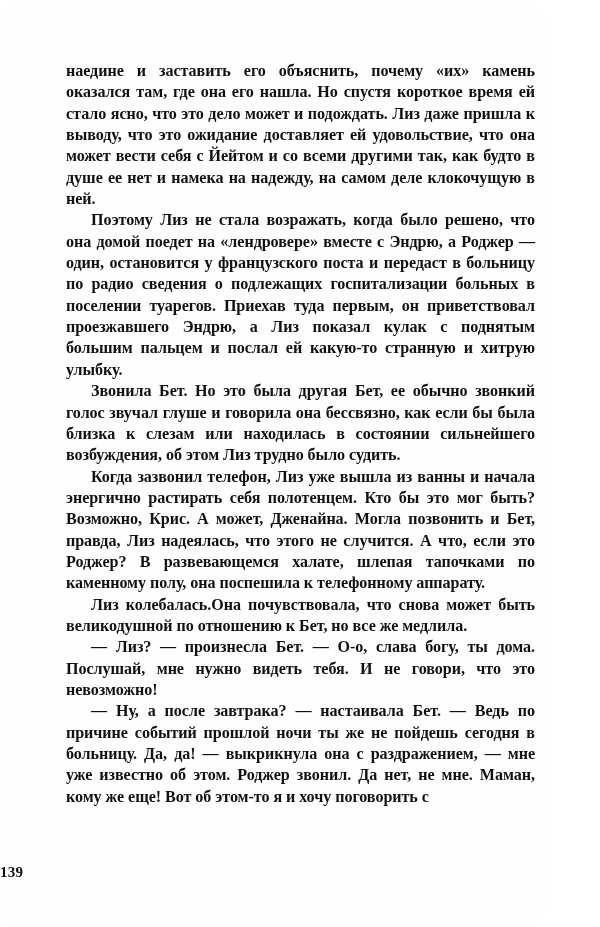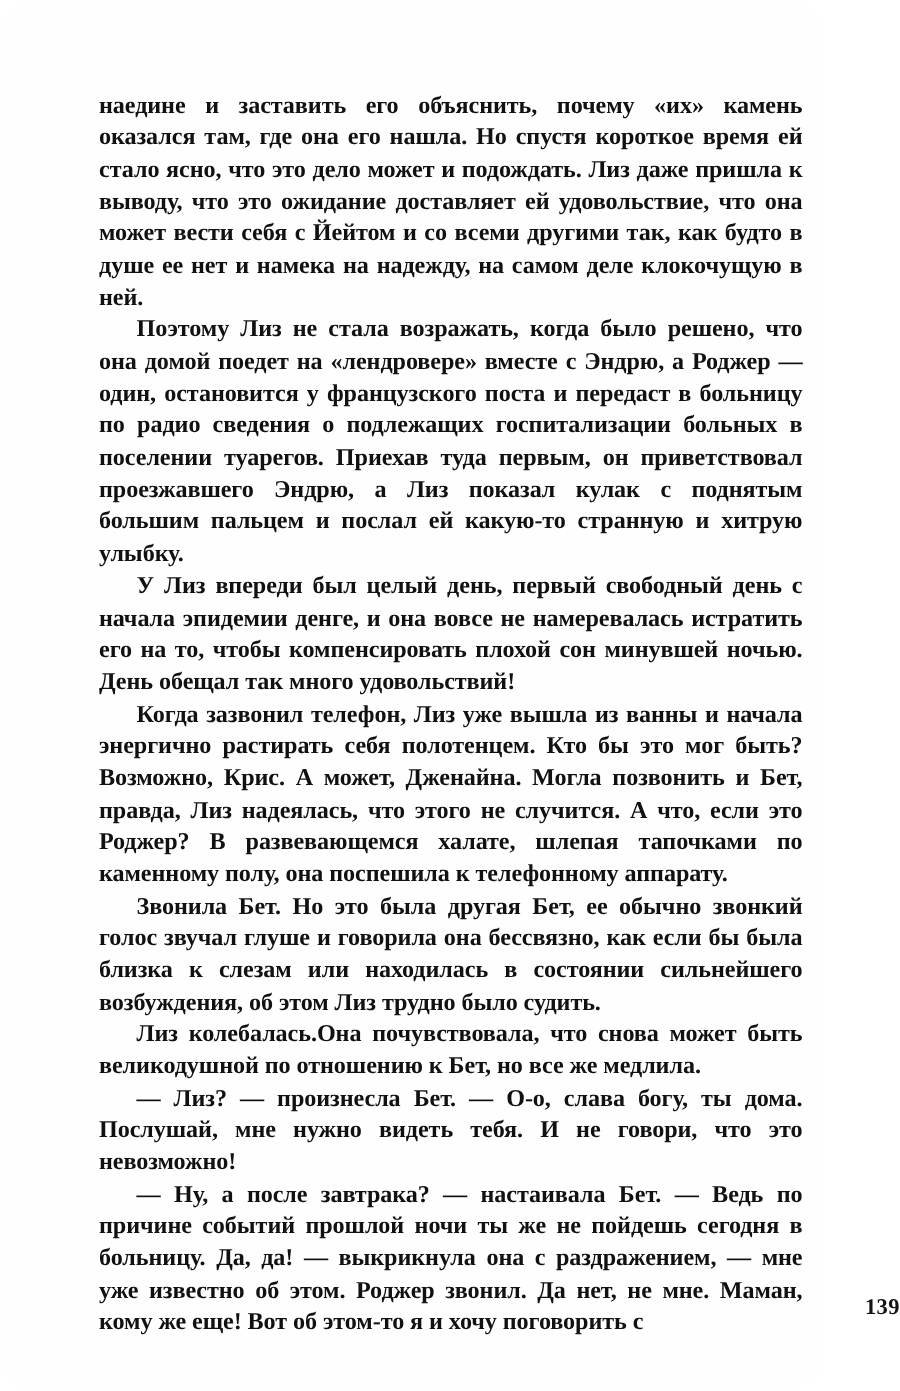--- a/index.html
+++ b/index.html
@@ -46,39 +46,38 @@
     text-align: justify;
   }
 
   
 
   #page-number {
     position: absolute;
     left: 0;
     top: 864px;
     width: 600px;
-    text-align: right;
+    text-align: left;
     font-family: "Liberation Serif", "DejaVu Serif", serif;
     font-weight: 700;
     font-size: 15px;
     color: #141414;
     letter-spacing: 0.3px;
   }
 </style>
 </head>
 <body>
 
 <div id="page">
 
   <div id="text-block">
     <p style="text-indent:0px;">наедине и заставить его объяснить, почему «их» камень оказался там, где она его нашла. Но спустя короткое время ей стало ясно, что это дело может и подождать. Лиз даже пришла к выводу, что это ожидание доставляет ей удовольствие, что она может вести себя с Йейтом и со всеми другими так, как будто в душе ее нет и намека на надежду, на самом деле клокочущую в ней.</p>
     <p>Поэтому Лиз не стала возражать, когда было решено, что она домой поедет на «лендровере» вместе с Эндрю, а Роджер — один, остановится у французского поста и передаст в больницу по радио сведения о подлежащих госпитализации больных в поселении туарегов. Приехав туда первым, он приветствовал проезжавшего Эндрю, а Лиз показал кулак с поднятым большим пальцем и послал ей какую-то странную и хитрую улыбку.</p>
-    <p>У Лиз впереди был целый день, первый свободный день с начала эпидемии денге, и она вовсе не намеревалась истратить его на то, чтобы компенсировать плохой сон минувшей ночью. День обещал так много удовольствий!</p>
+    <p>Звонила Бет. Но это была другая Бет, ее обычно звонкий голос звучал глуше и говорила она бессвязно, как если бы была близка к слезам или находилась в состоянии сильнейшего возбуждения, об этом Лиз трудно было судить.</p>
     <p>Когда зазвонил телефон, Лиз уже вышла из ванны и начала энергично растирать себя полотенцем. Кто бы это мог быть? Возможно, Крис. А может, Дженайна. Могла позвонить и Бет, правда, Лиз надеялась, что этого не случится. А что, если это Роджер? В развевающемся халате, шлепая тапочками по каменному полу, она поспешила к телефонному аппарату.</p>
-    <p>Звонила Бет. Но это была другая Бет, ее обычно звонкий голос звучал глуше и говорила она бессвязно, как если бы была близка к слезам или находилась в состоянии сильнейшего возбуждения, об этом Лиз трудно было судить.</p>
     <p>Лиз колебалась.Она почувствовала, что снова может быть великодушной по отношению к Бет, но все же медлила.</p>
     <p>— Лиз? — произнесла Бет. — О-о, слава богу, ты дома. Послушай, мне нужно видеть тебя. И не говори, что это невозможно!</p>
     <p>— Ну, а после завтрака? — настаивала Бет. — Ведь по причине событий прошлой ночи ты же не пойдешь сегодня в больницу. Да, да! — выкрикнула она с раздражением, — мне уже известно об этом. Роджер звонил. Да нет, не мне. Маман, кому же еще! Вот об этом-то я и хочу поговорить с</p>
   </div>
 
   <div id="page-number">139</div>
 
 </div>
 
 </body></html>

